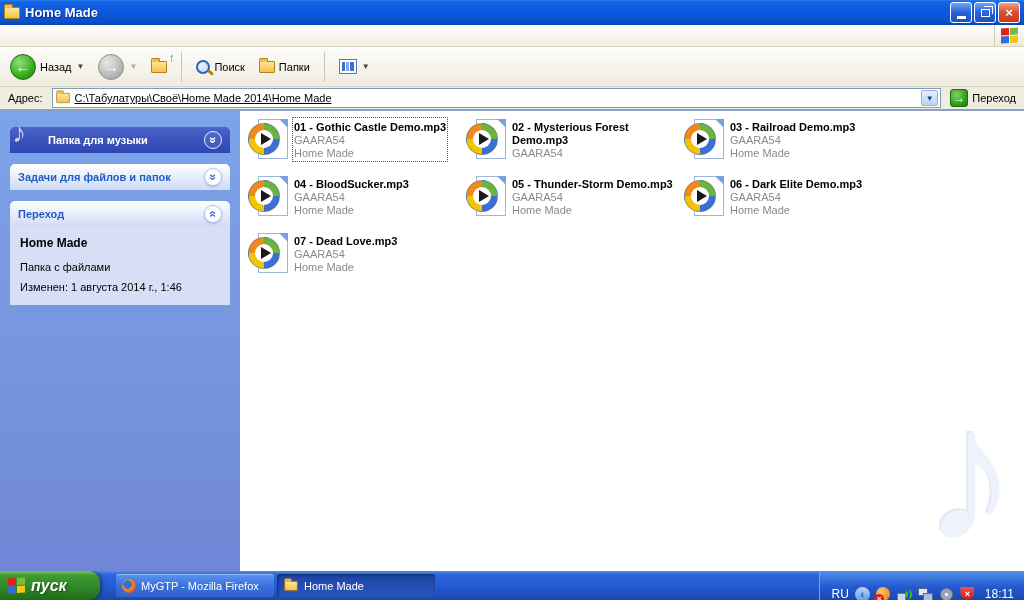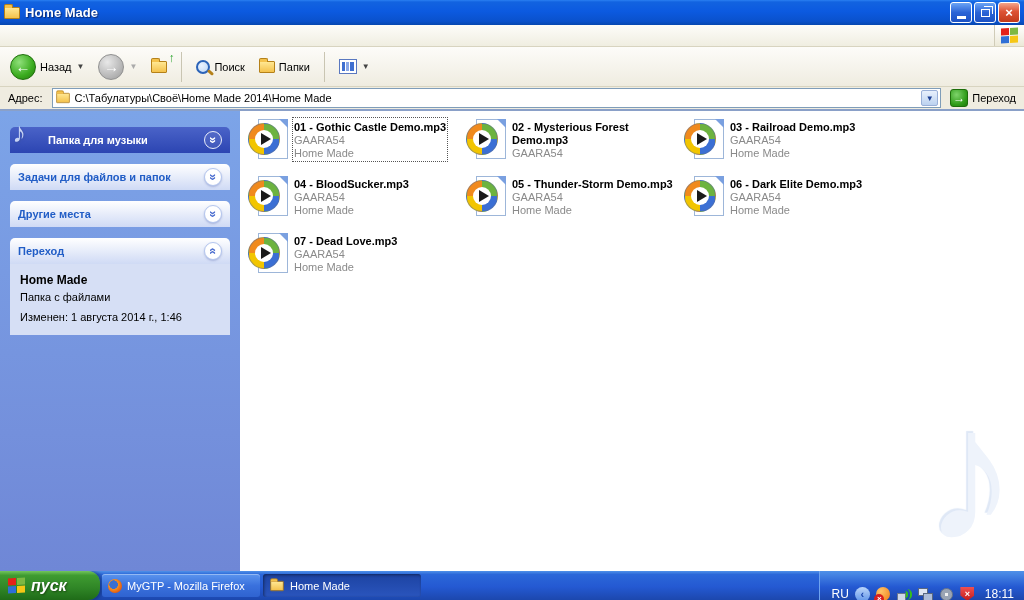--- a/index.html
+++ b/index.html
@@ -50,42 +50,42 @@
   .rel { position:relative; }
   .magnifier { width:14px; height:14px; border:2.5px solid #2b63b8; border-radius:50%; position:relative; background:radial-gradient(circle at 35% 35%,#eaf3ff,#bcd6f5); }
   .magnifier:after { content:""; position:absolute; width:7px; height:3px; background:#b58119; right:-6px; bottom:-2px; transform:rotate(40deg); border-radius:2px; }
   .views-ico { width:18px; height:15px; border:1px solid #5a78c0; background:#fff; display:grid; grid-template-columns:1fr 1fr 1fr; gap:1px; padding:2px; }
   .views-ico span { background:#3f6fd0; } .views-ico span:nth-child(2){ background:#8aa8e8; }
 
   
   .addrbar { height:24px; background:#efece0; border-bottom:2px solid #8aa0c8; display:flex; align-items:center; padding:0 4px; gap:5px; }
   .addr-label { color:#000; padding:0 4px; }
   .addr-input { flex:1; height:20px; background:#fff; border:1px solid #7f9db9; display:flex; align-items:center; padding:0 2px; gap:4px; }
-  .addr-text { flex:1; color:#000; }
+  .addr-text { flex:1; color:#000;text-decoration:underline; }
   .addr-drop { width:17px; height:16px; background:linear-gradient(180deg,#e8f0fc,#bcd2f0); border:1px solid #9ab0d8; border-radius:2px; display:flex; align-items:center; justify-content:center; font-size:8px; color:#1c3f94; }
   .go-btn { display:flex; align-items:center; gap:4px; padding:0 4px; }
   .go-ico { width:18px; height:18px; border-radius:3px; background:radial-gradient(circle at 35% 30%,#7ed46a,#2f9b18 65%,#1f7a0c); border:1px solid #1d6e0a; color:#fff; display:flex; align-items:center; justify-content:center; font-weight:bold; font-size:12px; }
 
   
   .main { height:460px; display:flex; background:#fff; position:relative; }
 
   
   .sidebar { width:240px; background:linear-gradient(180deg,#7ca4e8,#7490dc 70%,#6f87d6); padding:16px 10px 10px 10px; flex-shrink:0; }
   .panel { margin-bottom:11px; border-radius:5px 5px 0 0; }
   .panel-hdr { height:26px; border-radius:5px 5px 0 0; display:flex; align-items:center; justify-content:space-between; padding:0 8px; }
   .panel-hdr.light { background:linear-gradient(180deg,#ffffff,#cfdaf5); color:#215dc6; font-weight:bold; }
   .panel-hdr.dark { background:linear-gradient(180deg,#4a63c8,#2c45b2); color:#fff; font-weight:bold; padding-left:38px; position:relative; }
   .note-ico { position:absolute; left:2px; top:-10px; font-size:28px; color:#c7d3f4; text-shadow:1px 1px 2px #3a50a8; }
   .chev { width:18px; height:18px; border-radius:50%; display:flex; align-items:center; justify-content:center; flex-shrink:0; }
   .chev.on-dark { border:1.5px solid #e8ecfa; color:#fff; background:rgba(255,255,255,.08); }
   .chev.on-light { border:1px solid #b4c6ee; color:#4d6fd0; background:#fff; box-shadow:0 1px 2px rgba(60,80,160,.3); }
   .chev span { display:inline-block; transform:rotate(90deg); font-weight:bold; font-size:12px; line-height:1; }
   .panel-body { background:#d6dff5; padding:9px 10px 12px 10px; border-radius:0; color:#000; }
   .pb-name { font-weight:bold; font-size:12px; }
-  .pb-type { margin-top:4px; }
+  .pb-type { margin-top:11px; }
   .pb-mod { margin-top:8px; }
 
   
   .content { flex:1; position:relative; padding:8px 0 0 8px; }
   .tiles { display:grid; grid-template-columns:repeat(3,218px); grid-auto-rows:57px; }
   .tile { display:flex; gap:6px; align-items:flex-start; }
   .wmp-ico { width:40px; height:42px; position:relative; flex-shrink:0; }
   .wmp-page { position:absolute; right:0; top:0; width:30px; height:40px; background:#fff; border:1px solid #9db6d9; }
   .wmp-page:before { content:""; position:absolute; right:-1px; top:-1px; width:0; height:0; border-style:solid; border-width:0 9px 9px 0; border-color:transparent #7aa0e0 transparent transparent; }
   .wmp-disc { position:absolute; left:0; top:4px; width:32px; height:32px; border-radius:50%;
@@ -99,21 +99,21 @@
   .t-artist,.t-album { color:#8a8a8a; }
 
   .watermark { position:absolute; right:6px; bottom:2px; font-size:190px; line-height:1;
     color:#eef3fb; text-shadow:-2px -2px 1px #dfe8f6; pointer-events:none; }
 
   
   .taskbar { height:29px; background:linear-gradient(180deg,#4f91e8 0%,#2b67d9 12%,#2459d2 55%,#1c47ad 100%); display:flex; align-items:center; }
   .startbtn { height:29px; width:100px; border-radius:0 12px 12px 0; display:flex; align-items:center; gap:6px; padding:0 14px 0 8px;
     background:linear-gradient(180deg,#74c55e 0%,#3f9b31 15%,#2f8526 60%,#1f6b18 100%); box-shadow:2px 0 4px rgba(0,0,0,.4); }
   .start-label { color:#fff; font-weight:bold; font-style:italic; font-size:16px; text-shadow:1px 1px 2px #1c4a12; }
-  .tasks { display:flex; gap:3px; margin-left:2px; flex:1; }
+  .tasks { display:flex; gap:3px; margin-left:16px; flex:1; }
   .taskbtn { width:158px; height:23px; border-radius:3px; display:flex; align-items:center; gap:5px; padding:0 6px; color:#fff;
     background:linear-gradient(180deg,#5b95ee,#3a71dd 50%,#2f63d0); box-shadow:inset 0 1px 0 rgba(255,255,255,.35); }
   .taskbtn.active { background:linear-gradient(180deg,#1d43a2,#2a55bd); box-shadow:inset 1px 1px 3px rgba(0,0,0,.45); }
   .taskbtn .lbl { white-space:nowrap; overflow:hidden; text-overflow:ellipsis; font-size:11px; }
   .ffx-ico { width:14px; height:14px; border-radius:50%; background:radial-gradient(circle at 40% 40%,#3a6fd0 0 34%,#f7901e 38%,#d9480f 85%); flex-shrink:0; }
 
   .tray { display:flex; align-items:center; gap:6px; padding:17px 10px 0 12px; height:100%;
     background:linear-gradient(180deg,#4f91e8,#2459d2 55%,#1c47ad); border-left:1px solid #6ea3ef; }
   .tray-lang { color:#fff; font-size:12px; }
   .tray-ico { width:15px; height:15px; display:flex; align-items:center; justify-content:center; }
@@ -238,28 +238,20 @@
     <div class="panel">
       <div class="panel-hdr light">
         <span>Задачи для файлов и папок</span>
         <span class="chev on-light">
             <span>»</span>
           </span>
       </div>
     </div>
     <div class="panel">
       <div class="panel-hdr light">
-        <span>Другие места</span>
-        <span class="chev on-light">
-            <span>»</span>
-          </span>
-      </div>
-    </div>
-    <div class="panel">
-      <div class="panel-hdr light">
         <span>Переход</span>
         <span class="chev on-light">
             <span>«</span>
           </span>
       </div>
       <div class="panel-body">
         <div class="pb-name">Home Made</div>
         <div class="pb-type">Папка с файлами</div>
         <div class="pb-mod">Изменен: 1 августа 2014 г., 1:46</div>
       </div>

